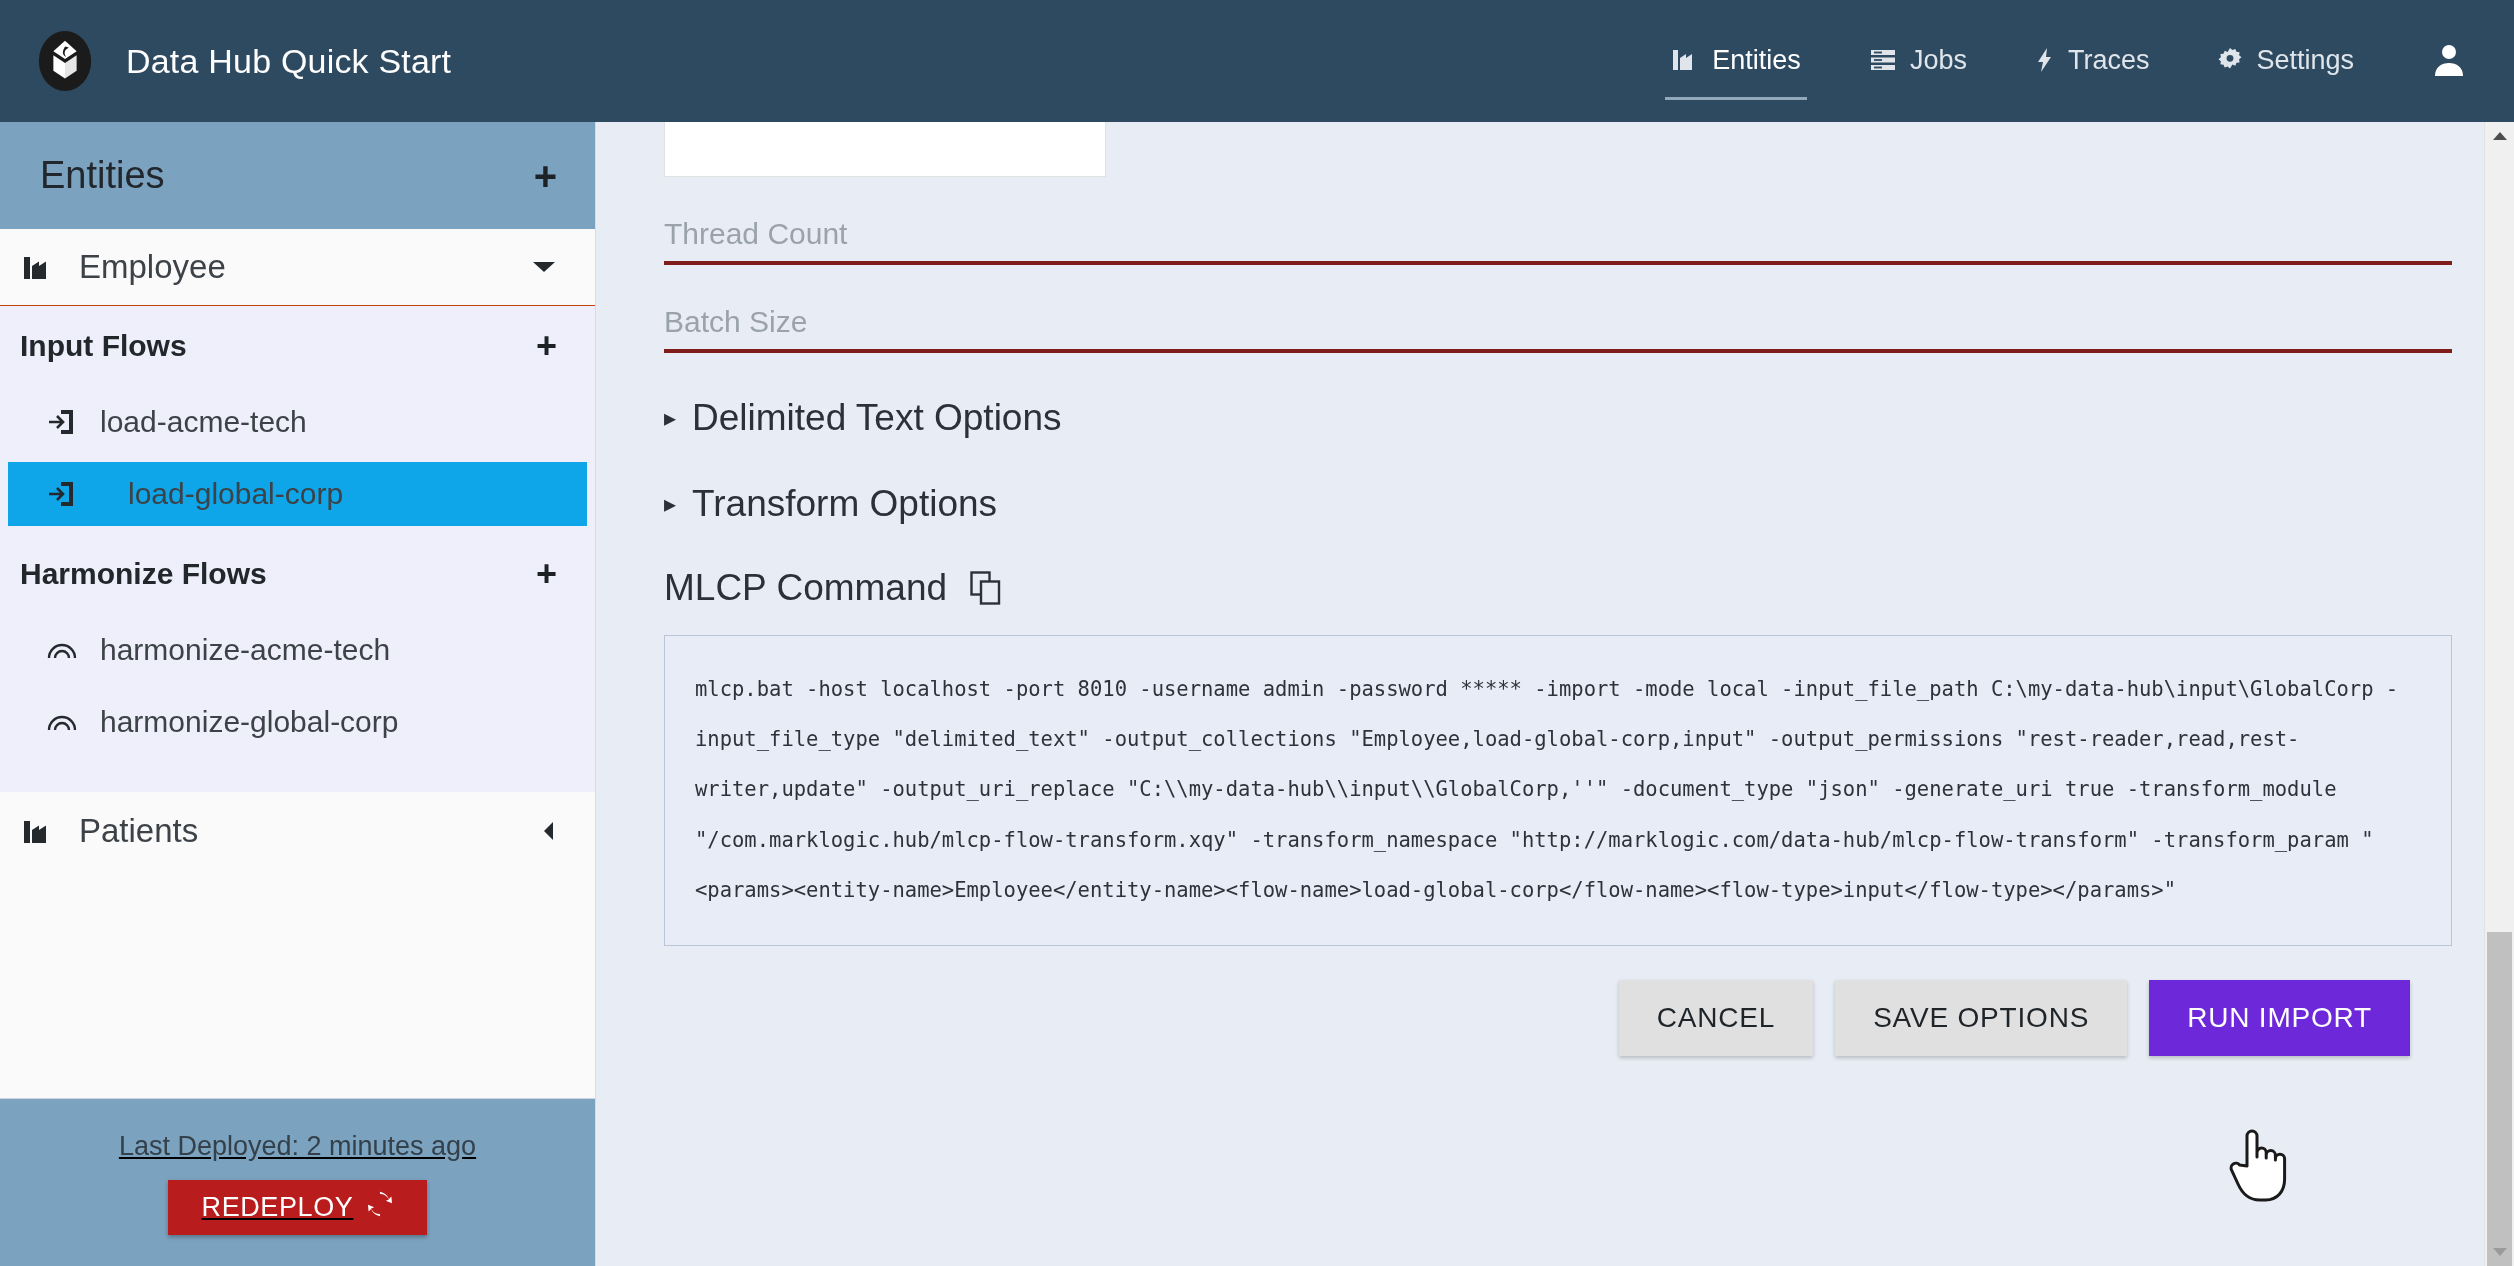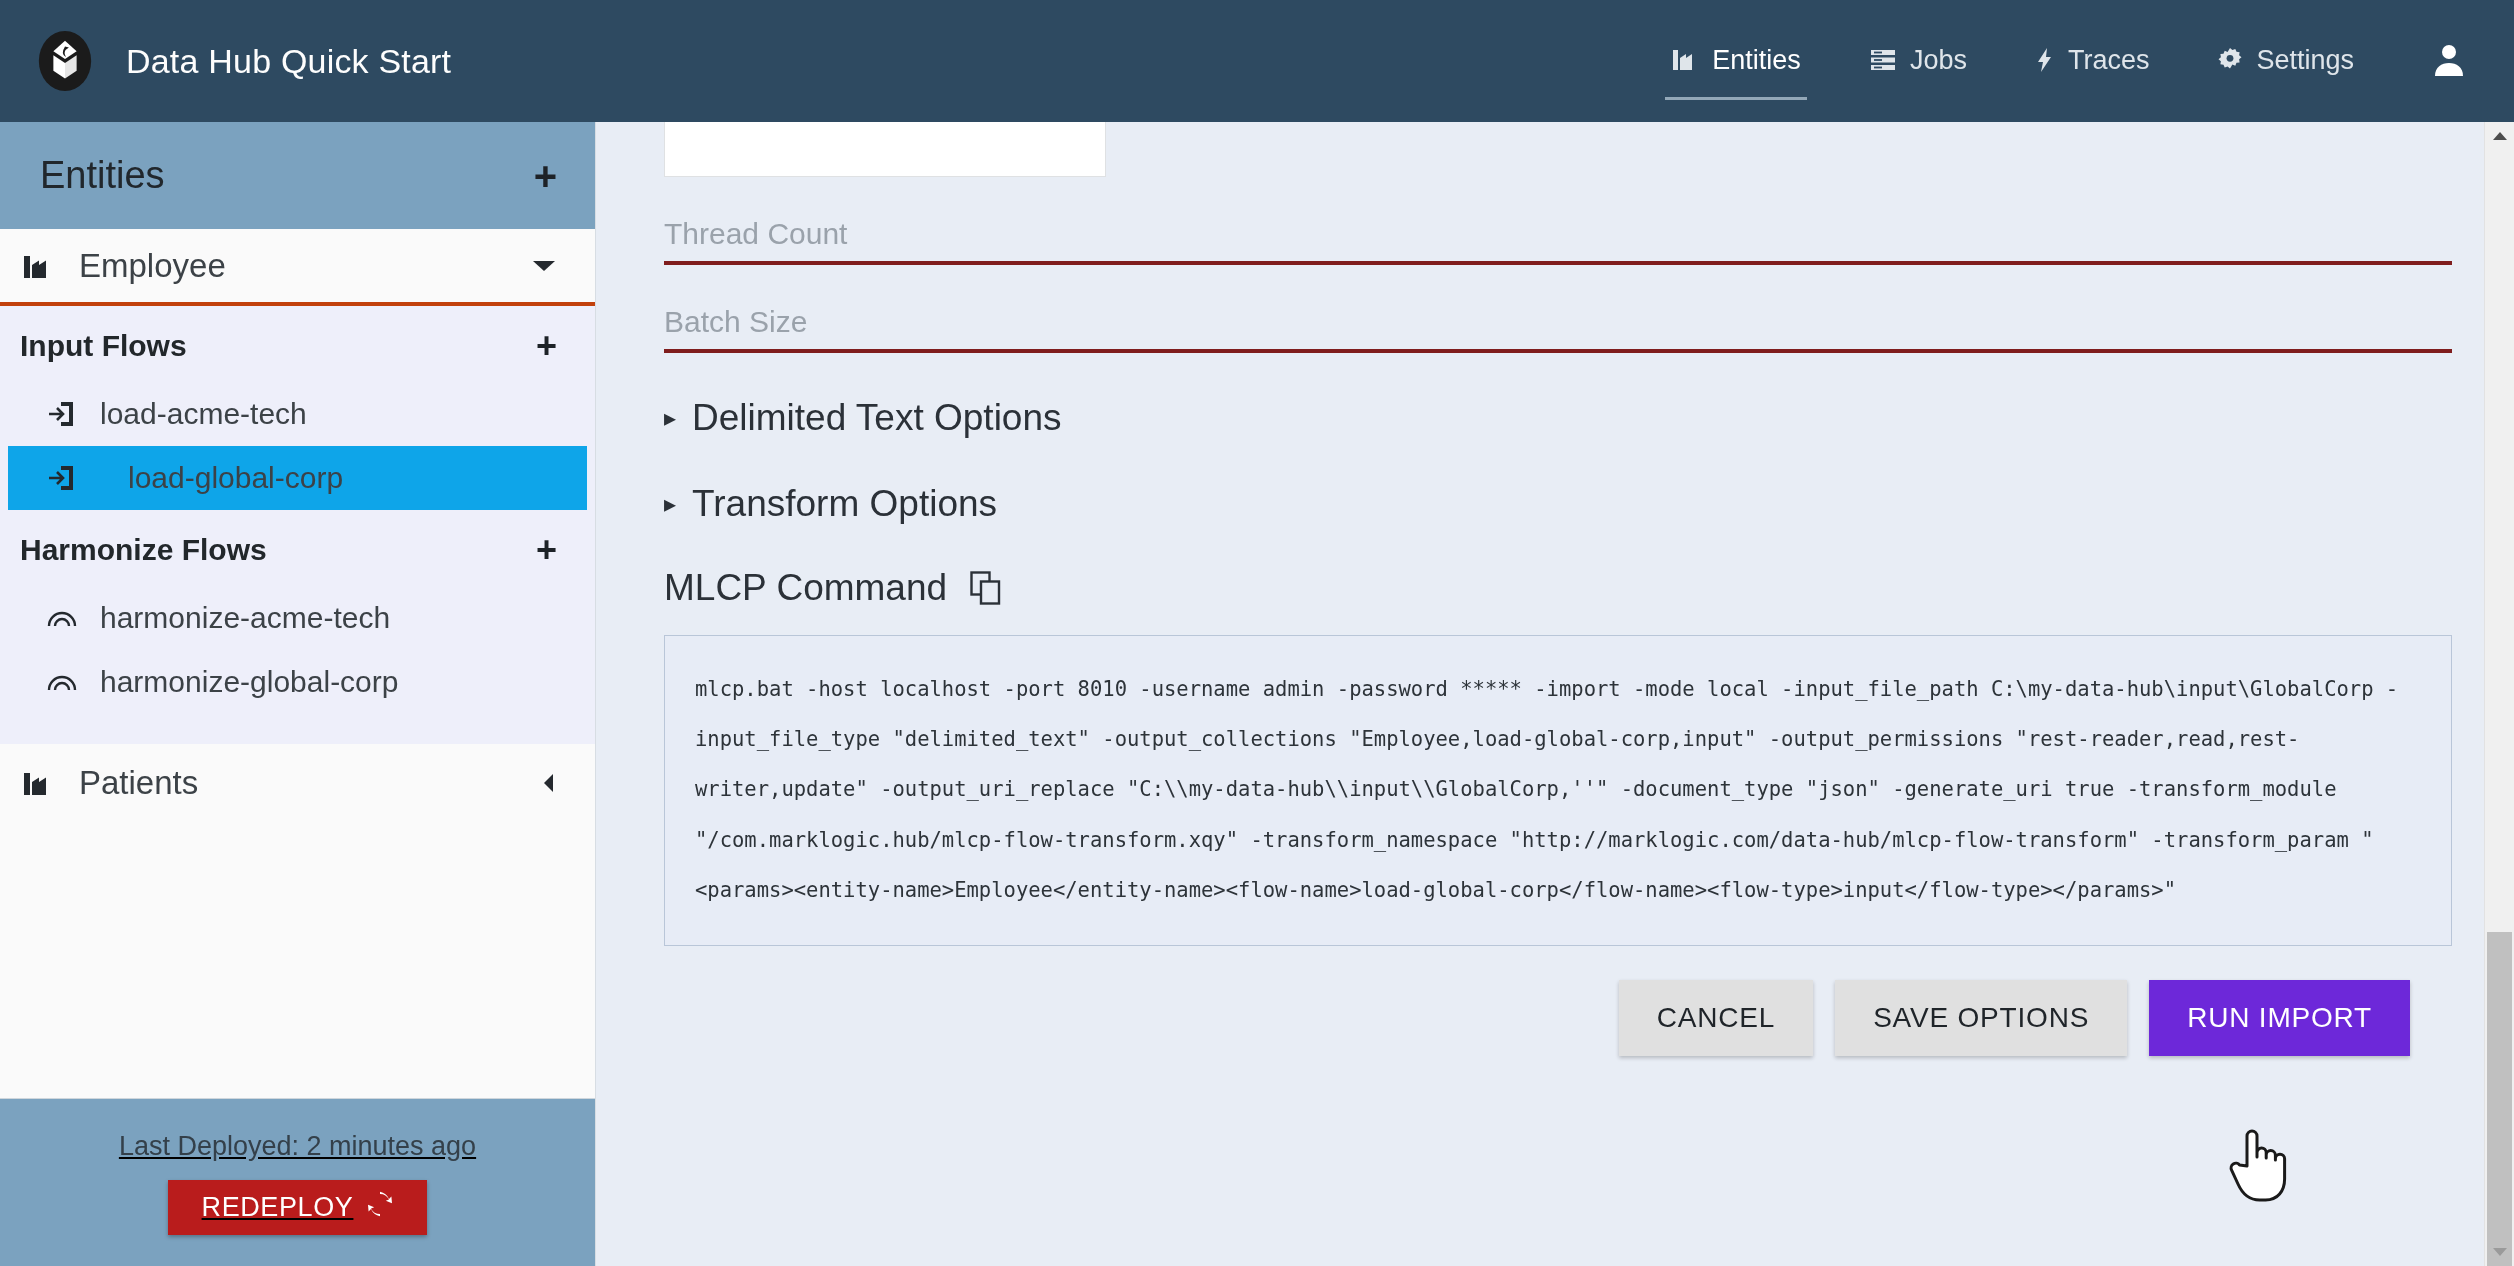--- a/index.html
+++ b/index.html
@@ -59,37 +59,37 @@
     display: flex; align-items: center; padding: 0 38px 0 40px;
   }
   .sb-header-title { font-size: 38px; color: #21272c; font-weight: 400; }
   .sb-header-plus { margin-left: auto; font-size: 40px; color: #1d2227; font-weight: bold; cursor: pointer; line-height: 1; }
 
   .sb-scroll { flex: 1; overflow: hidden; }
 
   .entity-row {
     height: 77px; display: flex; align-items: center;
     padding: 0 38px 0 22px; background: #fafafa; cursor: pointer;
-    border-bottom: 4px solid #c2410c;
+    border-bottom: 1px solid #c2410c;
   }
   .entity-row .ent-ico { flex: 0 0 40px; display:flex; align-items:center; }
   .entity-row .ent-label { font-size: 33px; color: #3c4247; margin-left: 17px; }
   .entity-row .ent-caret { margin-left: auto; display:flex; align-items:center; }
 
   .flow-group { background: #eeeffa; padding-bottom: 30px; }
   .flow-head {
     display: flex; align-items: center;
     padding: 22px 38px 18px 20px;
   }
   .flow-head-title { font-size: 30px; font-weight: bold; color: #22272b; }
   .flow-head-plus { margin-left: auto; font-size: 36px; font-weight: bold; color: #1d2227; cursor: pointer; line-height: 1; }
 
   .flow-item {
     height: 64px; display: flex; align-items: center;
-    padding: 0 20px 0 38px; cursor: pointer; margin: 0 8px;
+    padding: 0 20px 0 38px; cursor: pointer; margin: 8px 8px;
   }
   .flow-item.selected { background: #0ea5e9; gap: 28px; }
   .flow-item .fi-ico { flex: 0 0 34px; display:flex; align-items:center; }
   .flow-item .fi-label { font-size: 30px; color: #3c4247; margin-left: 20px; }
 
   .sb-footer {
     background: #7ba2bf; flex: 0 0 168px;
     display: flex; flex-direction: column; align-items: center;
     justify-content: center; gap: 18px;
     border-top: 1px solid #cfd6dc;

